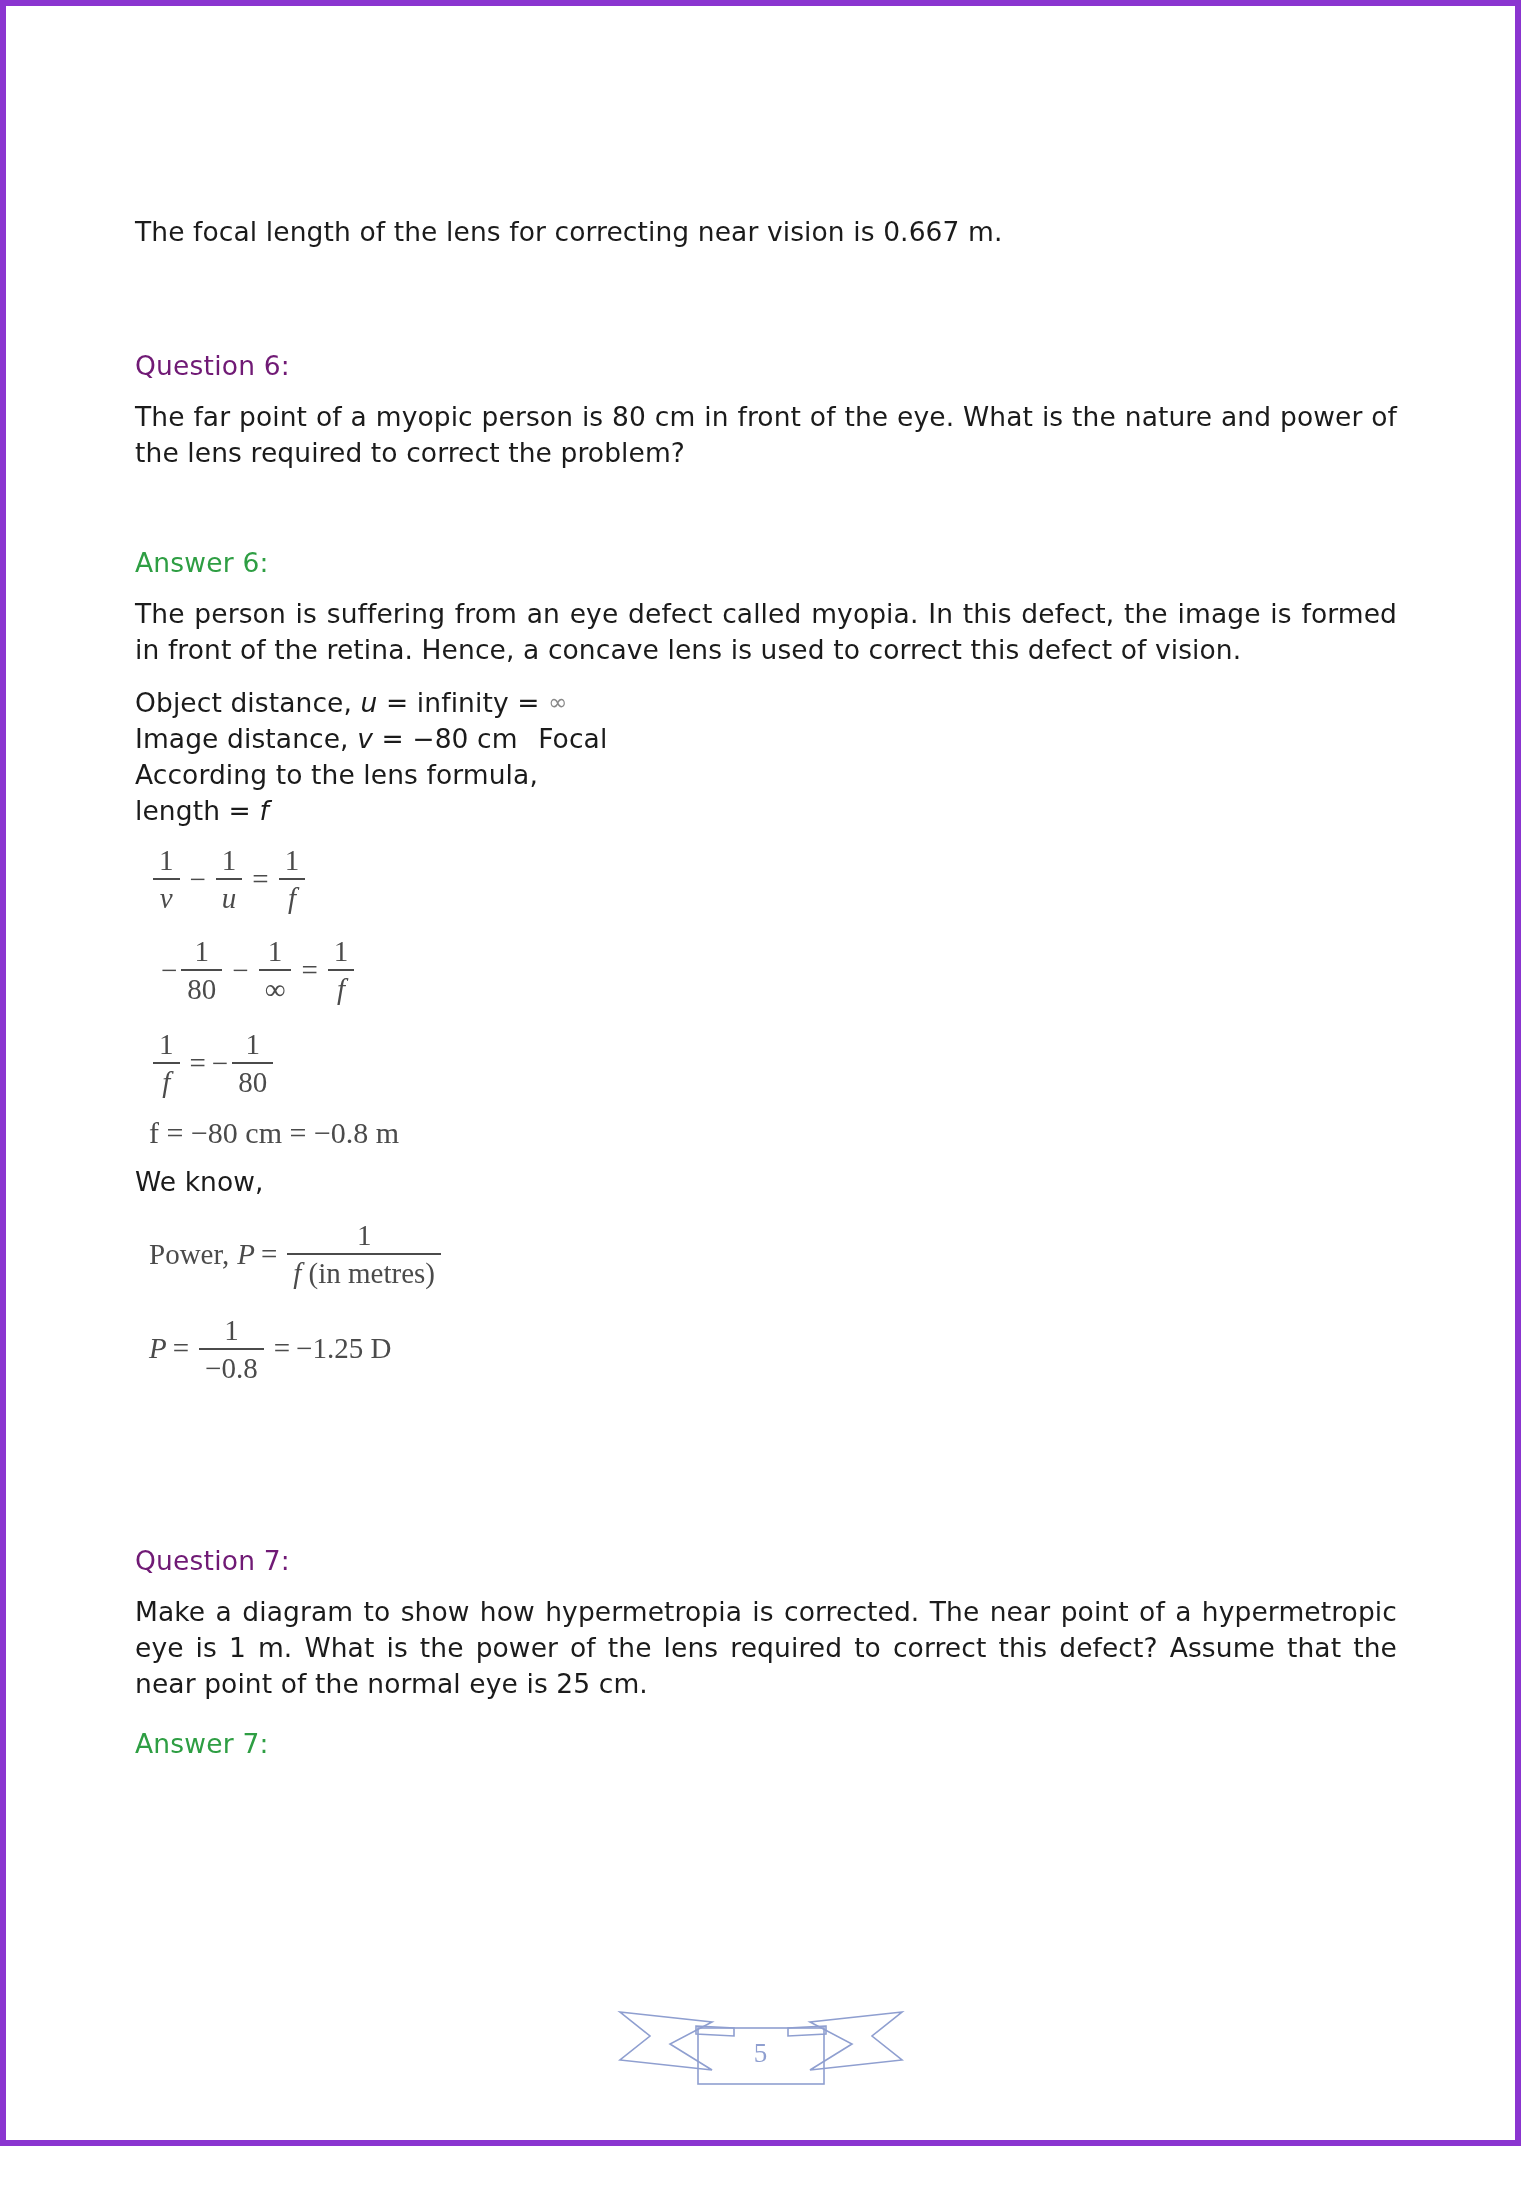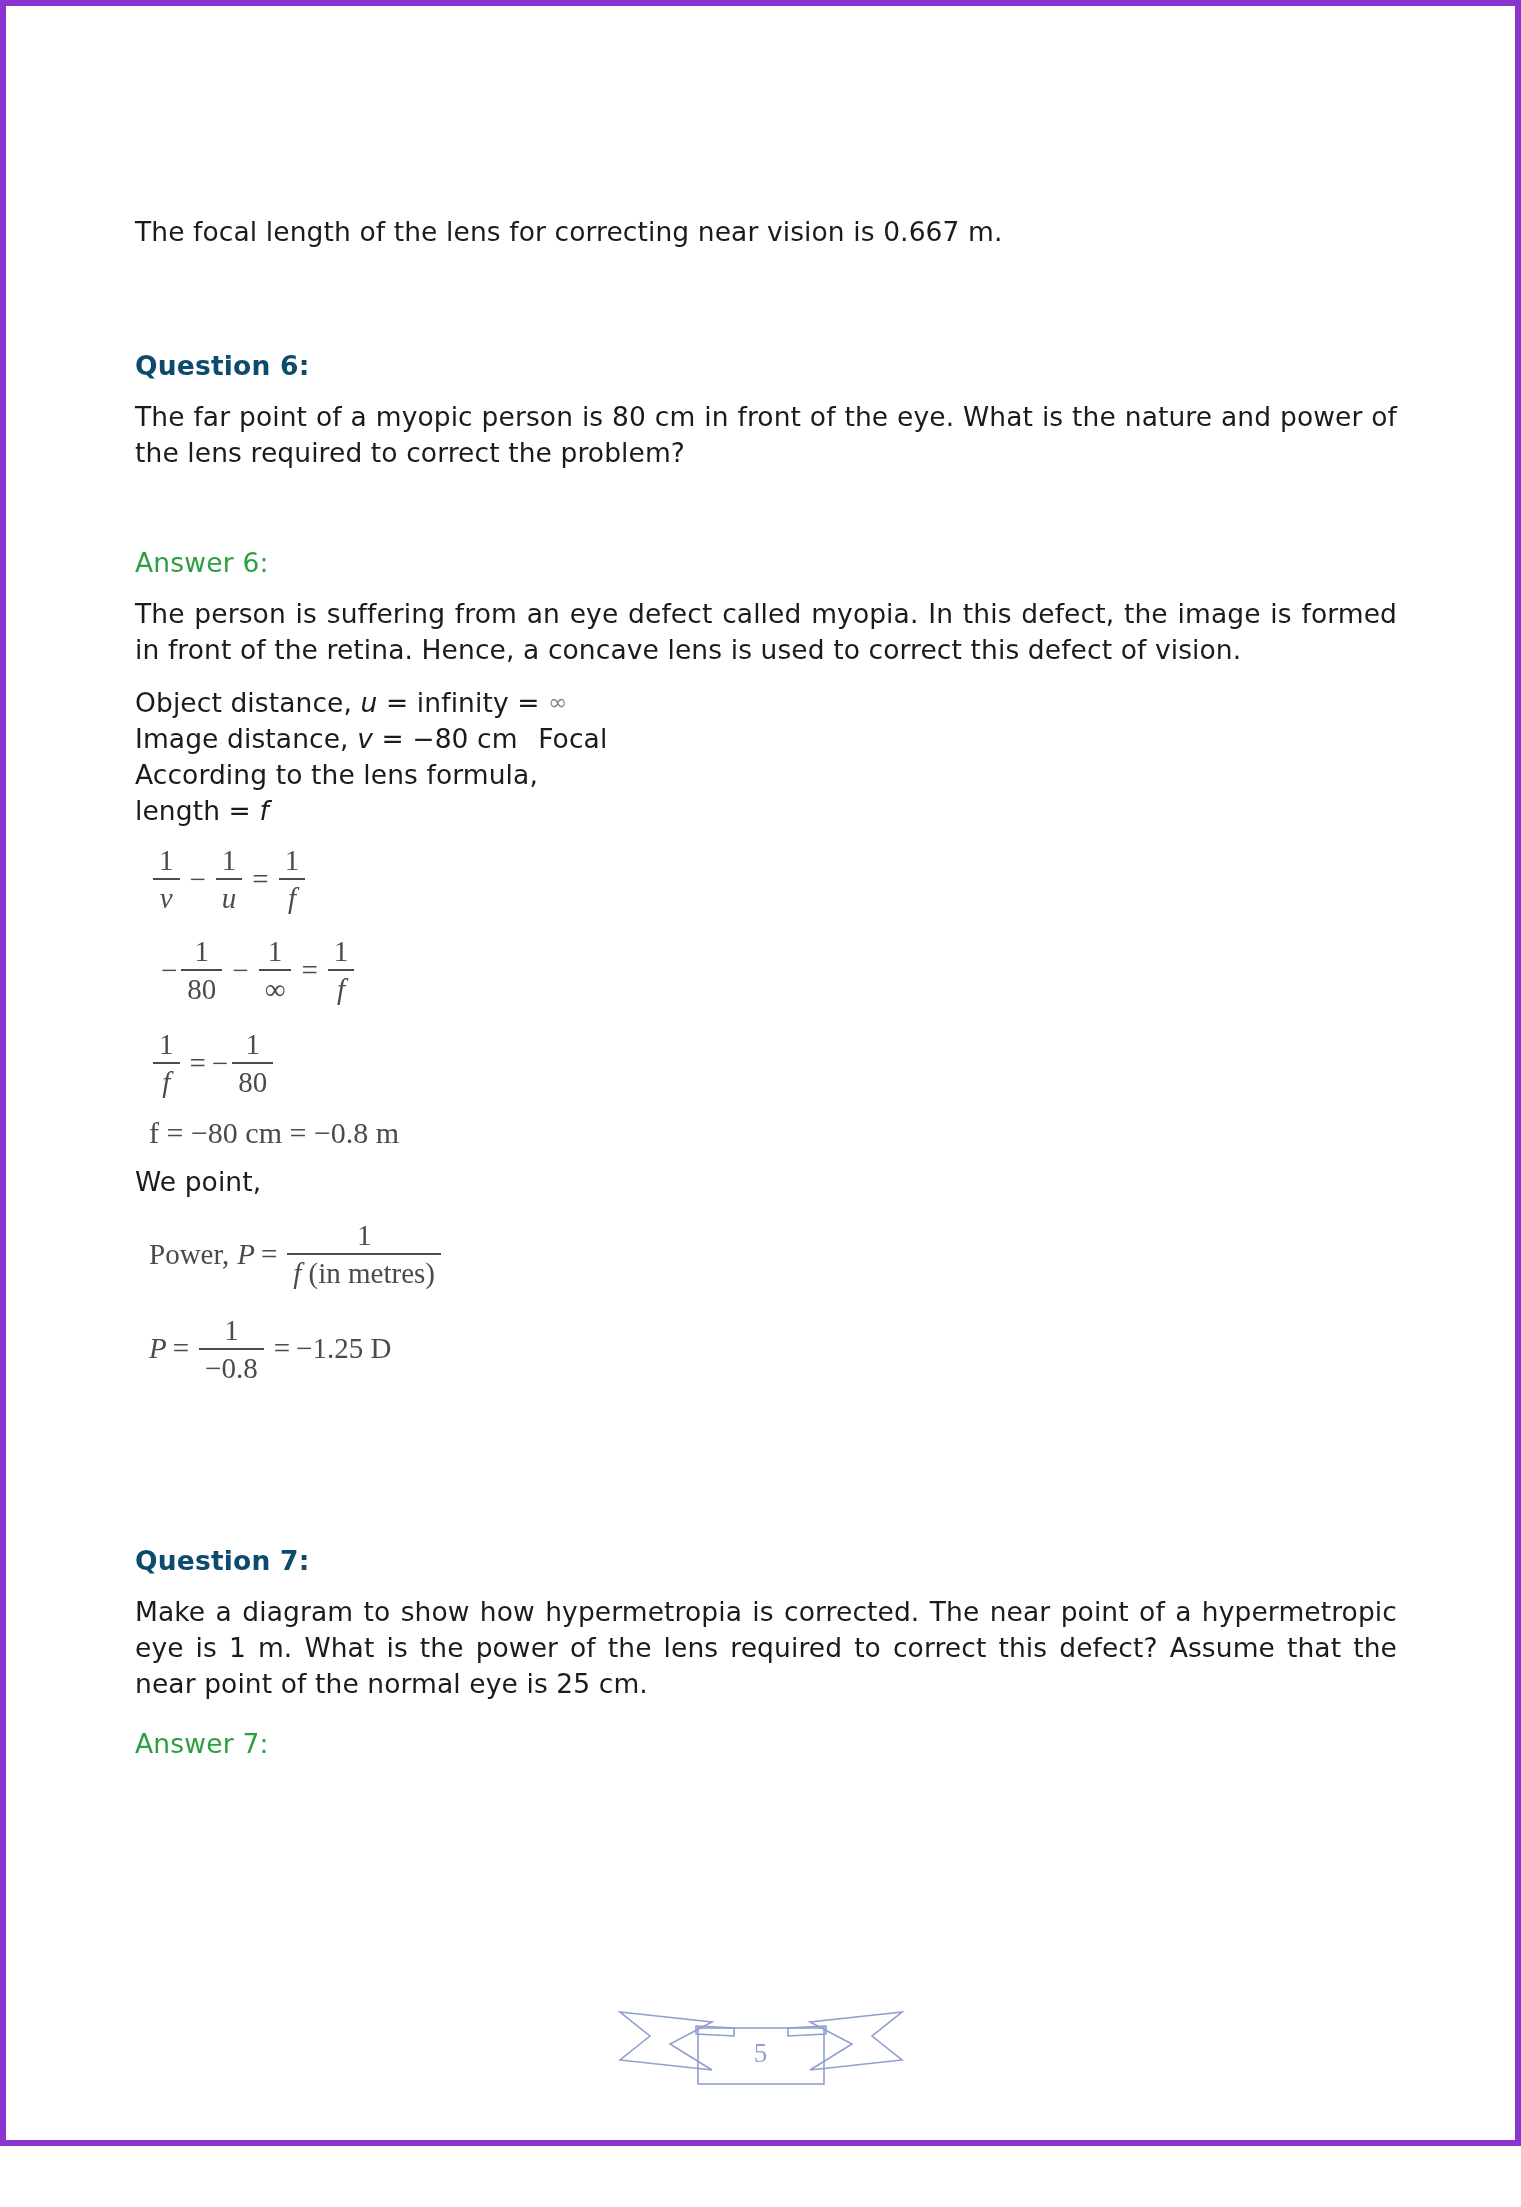--- a/index.html
+++ b/index.html
@@ -37,22 +37,22 @@
     font-size: 26.5px;
     line-height: 36px;
     color: #1b1b1b;
     letter-spacing: 0.1px;
   }
   .justify { text-align: justify; text-align-last: left; }
 
   .q-head {
     font-family: "DejaVu Sans", sans-serif;
     font-size: 26.5px;
-    font-weight: bold;
-    color: #0c4a6e;
+    font-weight: normal;
+    color: #701a75;
     letter-spacing: 0.2px;
   }
   .a-head {
     font-family: "DejaVu Sans", sans-serif;
     font-size: 26.5px;
     font-weight: normal;
     color: #2e9e43;
     letter-spacing: 0.2px;
   }
 
@@ -236,21 +236,21 @@
         <span class="den">80</span>
       </span>
     </div>
 
     <div style="height:18px"></div>
 
     <div class="math-inline" style="padding-left:14px">f = −80 cm = −0.8 m</div>
 
     <div style="height:14px"></div>
 
-    <div class="body-text">We point,</div>
+    <div class="body-text">We know,</div>
 
     <div style="height:20px"></div>
 
     <div class="math" style="padding-left:14px; font-size:29px">
       <span>Power,</span>
       <span class="it" style="padding-left:8px">P</span>
       <span class="op">=</span>
       <span class="frac">
         <span class="num">1</span>
         <span class="bar"></span>

